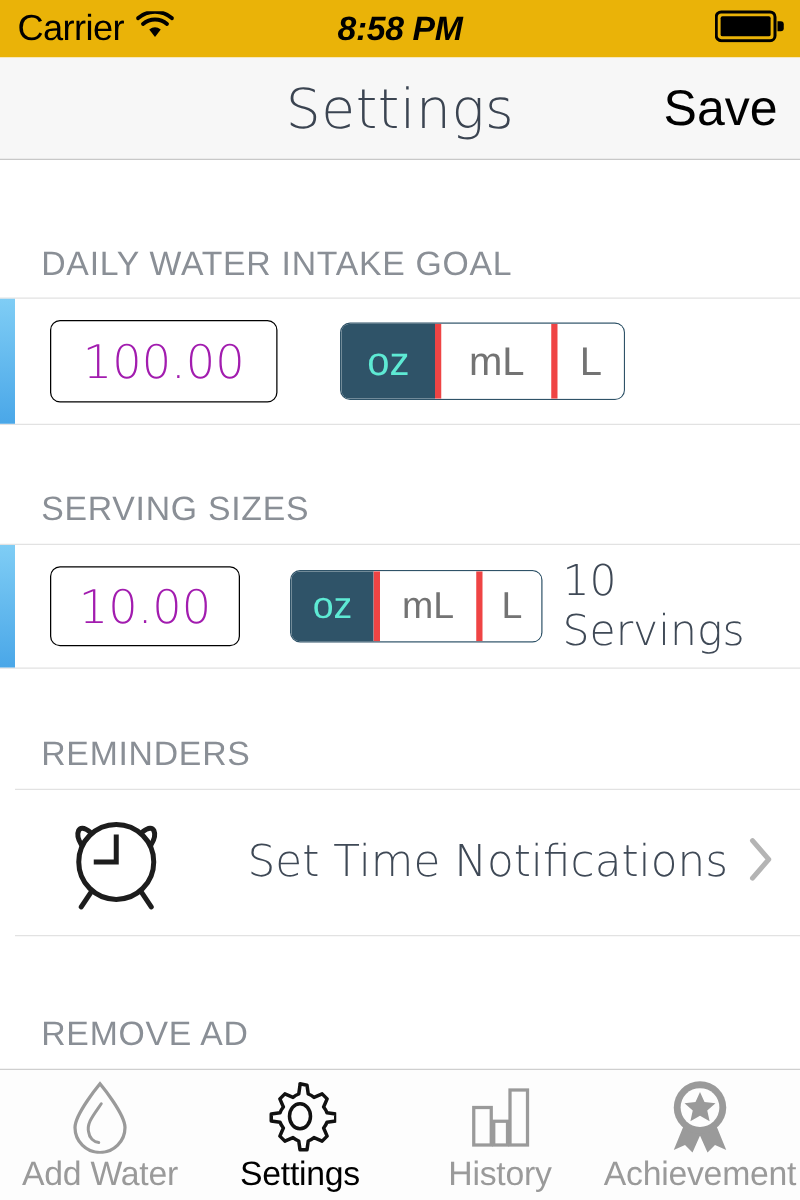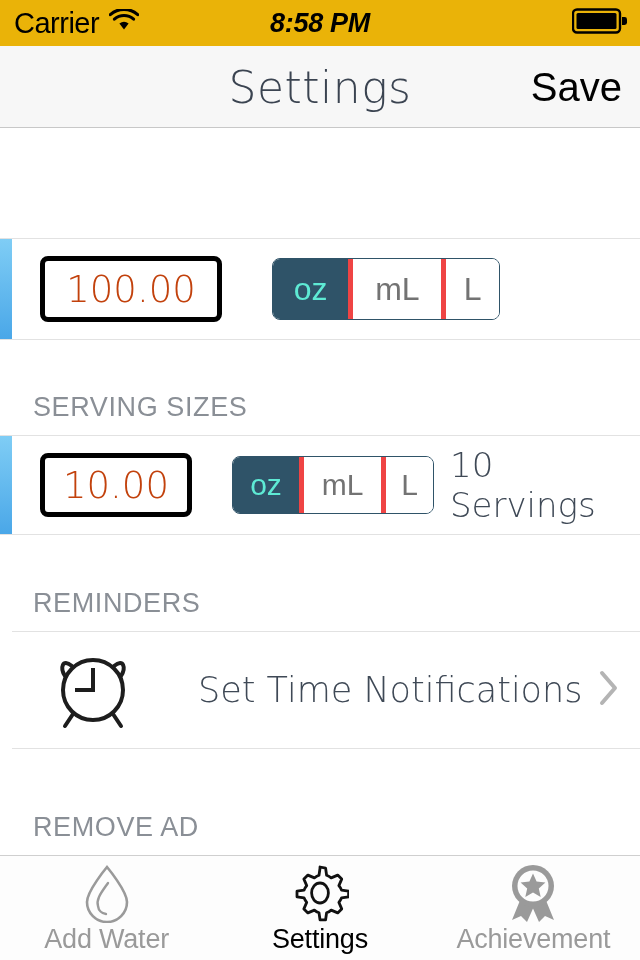--- a/index.html
+++ b/index.html
@@ -56,22 +56,22 @@
     border-bottom:1px solid #e2e2e2;
     background:#fff;
     display:flex; align-items:center;
   }
   .accent {
     position:absolute; left:0; top:0; width:12px; height:100%;
     background:linear-gradient(180deg,#7fcdf5 0%,#4aa7e8 100%);
   }
 
   .num-field {
-    border:5px solid #000000; border-radius:8px;
-    background:#fff; color:#c2410c;
+    border:1px solid #000000; border-radius:8px;
+    background:#fff; color:#a21caf;
     display:flex; align-items:center; justify-content:center;
   }
 
   
   .seg {
     display:flex; align-items:stretch;
     border:1px solid #2f5368; border-radius:8px;
     overflow:hidden; background:#fff;
   }
   .seg-item {
@@ -136,20 +136,21 @@
     </div>
   </div>
 
   <div class="nav-bar">
     <div class="nav-title">Settings</div>
     <div class="nav-save">Save</div>
   </div>
 
   <div class="content">
 
+    <div class="section-header" style="position:absolute; top:68px;">DAILY WATER INTAKE GOAL</div>
 
     <div class="row" style="position:absolute; top:110px; height:102px;">
       <div class="accent"></div>
       <div class="num-field" style="position:absolute; left:40px; width:182px; height:66px; font-size:37px; font-weight:300; font-family:'DejaVu Sans',sans-serif;">100.00</div>
 
       <div class="seg" style="position:absolute; left:272px; width:228px; height:62px;">
         <div class="seg-item active" style="width:76px; font-size:32px;">oz</div>
         <div class="seg-item" style="width:94px; font-size:32px; font-weight:300;">mL</div>
         <div class="seg-item" style="width:58px; font-size:32px; font-weight:300;">L</div>
       </div>
@@ -209,20 +210,30 @@
     <div class="tab active">
       <span class="tab-icon">
         <svg width="58" height="58" viewBox="0 0 58 58">
           <path d="M29 3 l5.6 1.2 l1.0 7.0 a18.5 18.5 0 0 1 4.6 2.7 l6.5-2.8 l4.0 4.0 l-2.8 6.5 a18.5 18.5 0 0 1 2.7 4.6 l7.0 1.0 l0 5.6 l-7.0 1.0 a18.5 18.5 0 0 1 -2.7 4.6 l2.8 6.5 l-4.0 4.0 l-6.5-2.8 a18.5 18.5 0 0 1 -4.6 2.7 l-1.0 7.0 l-5.6 0 l-1.0-7.0 a18.5 18.5 0 0 1 -4.6-2.7 l-6.5 2.8 l-4.0-4.0 l2.8-6.5 a18.5 18.5 0 0 1 -2.7-4.6 l-7.0-1.0 l0-5.6 l7.0-1.0 a18.5 18.5 0 0 1 2.7-4.6 l-2.8-6.5 l4.0-4.0 l6.5 2.8 a18.5 18.5 0 0 1 4.6-2.7 l1.0-7.0 Z" fill="none" stroke="#111" stroke-width="2.8" stroke-linejoin="round"></path>
           <ellipse cx="29" cy="29" rx="8.4" ry="10" fill="none" stroke="#111" stroke-width="2.8"></ellipse>
         </svg>
       </span>
       <span class="tab-label">Settings</span>
     </div>
 
+    <div class="tab">
+      <span class="tab-icon">
+        <svg width="56" height="58" viewBox="0 0 56 58">
+          <rect x="7" y="22" width="14" height="30" fill="none" stroke="#9a9a9a" stroke-width="2.6"></rect>
+          <rect x="23" y="33" width="11" height="19" fill="none" stroke="#9a9a9a" stroke-width="2.6"></rect>
+          <rect x="36" y="8" width="14" height="44" fill="none" stroke="#9a9a9a" stroke-width="2.6"></rect>
+        </svg>
+      </span>
+      <span class="tab-label">History</span>
+    </div>
 
     <div class="tab">
       <span class="tab-icon">
         <svg width="58" height="62" viewBox="0 0 58 62">
           <path d="M17 36 L8 58 L17 54 L23 60 L31 42 Z" fill="#9a9a9a"></path>
           <path d="M41 36 L50 58 L41 54 L35 60 L27 42 Z" fill="#9a9a9a"></path>
           <circle cx="29" cy="24" r="21" fill="#9a9a9a"></circle>
           <circle cx="29" cy="24" r="15.5" fill="#fdfdfd"></circle>
           <path d="M29 11.5 L32.6 19.6 L41.4 20.5 L34.8 26.4 L36.7 35 L29 30.6 L21.3 35 L23.2 26.4 L16.6 20.5 L25.4 19.6 Z" fill="#9a9a9a"></path>
         </svg>

